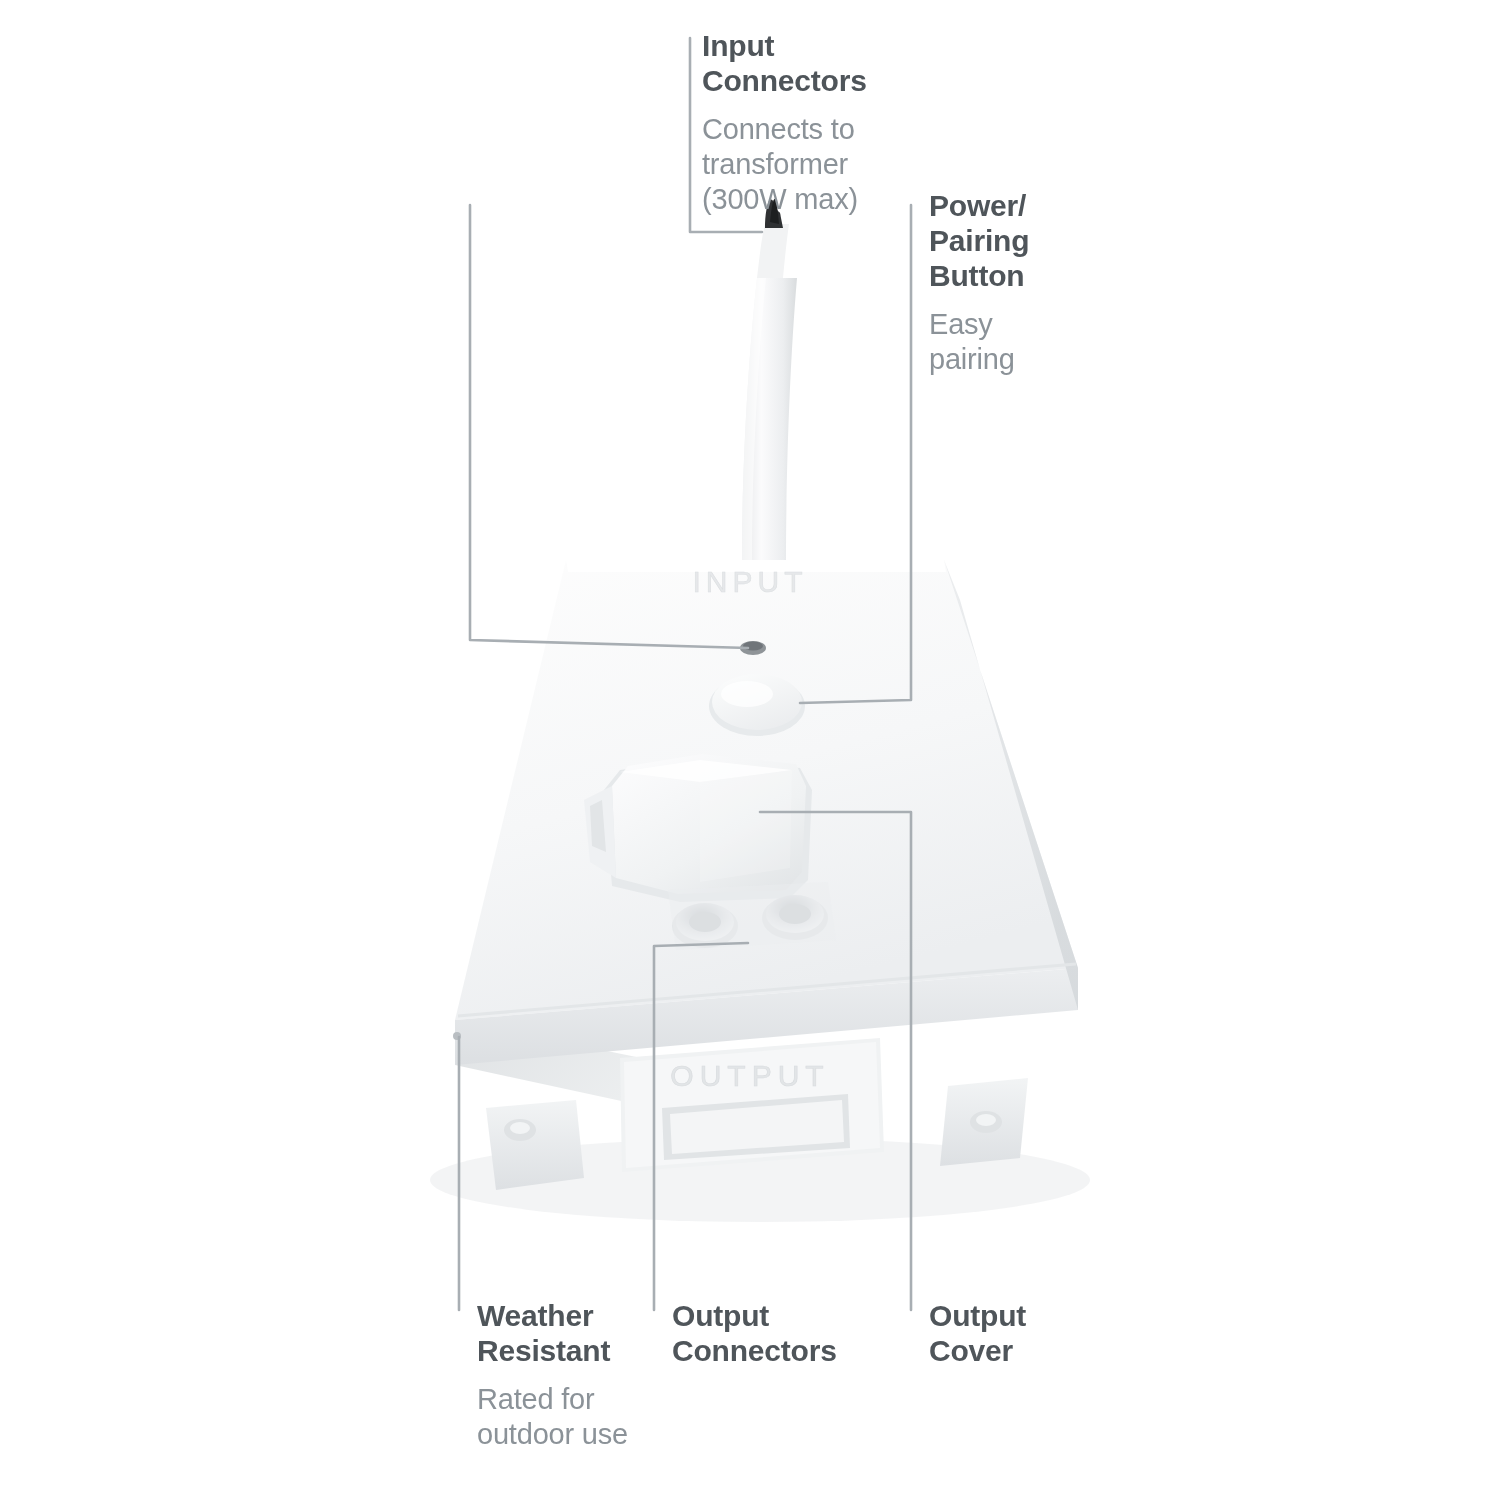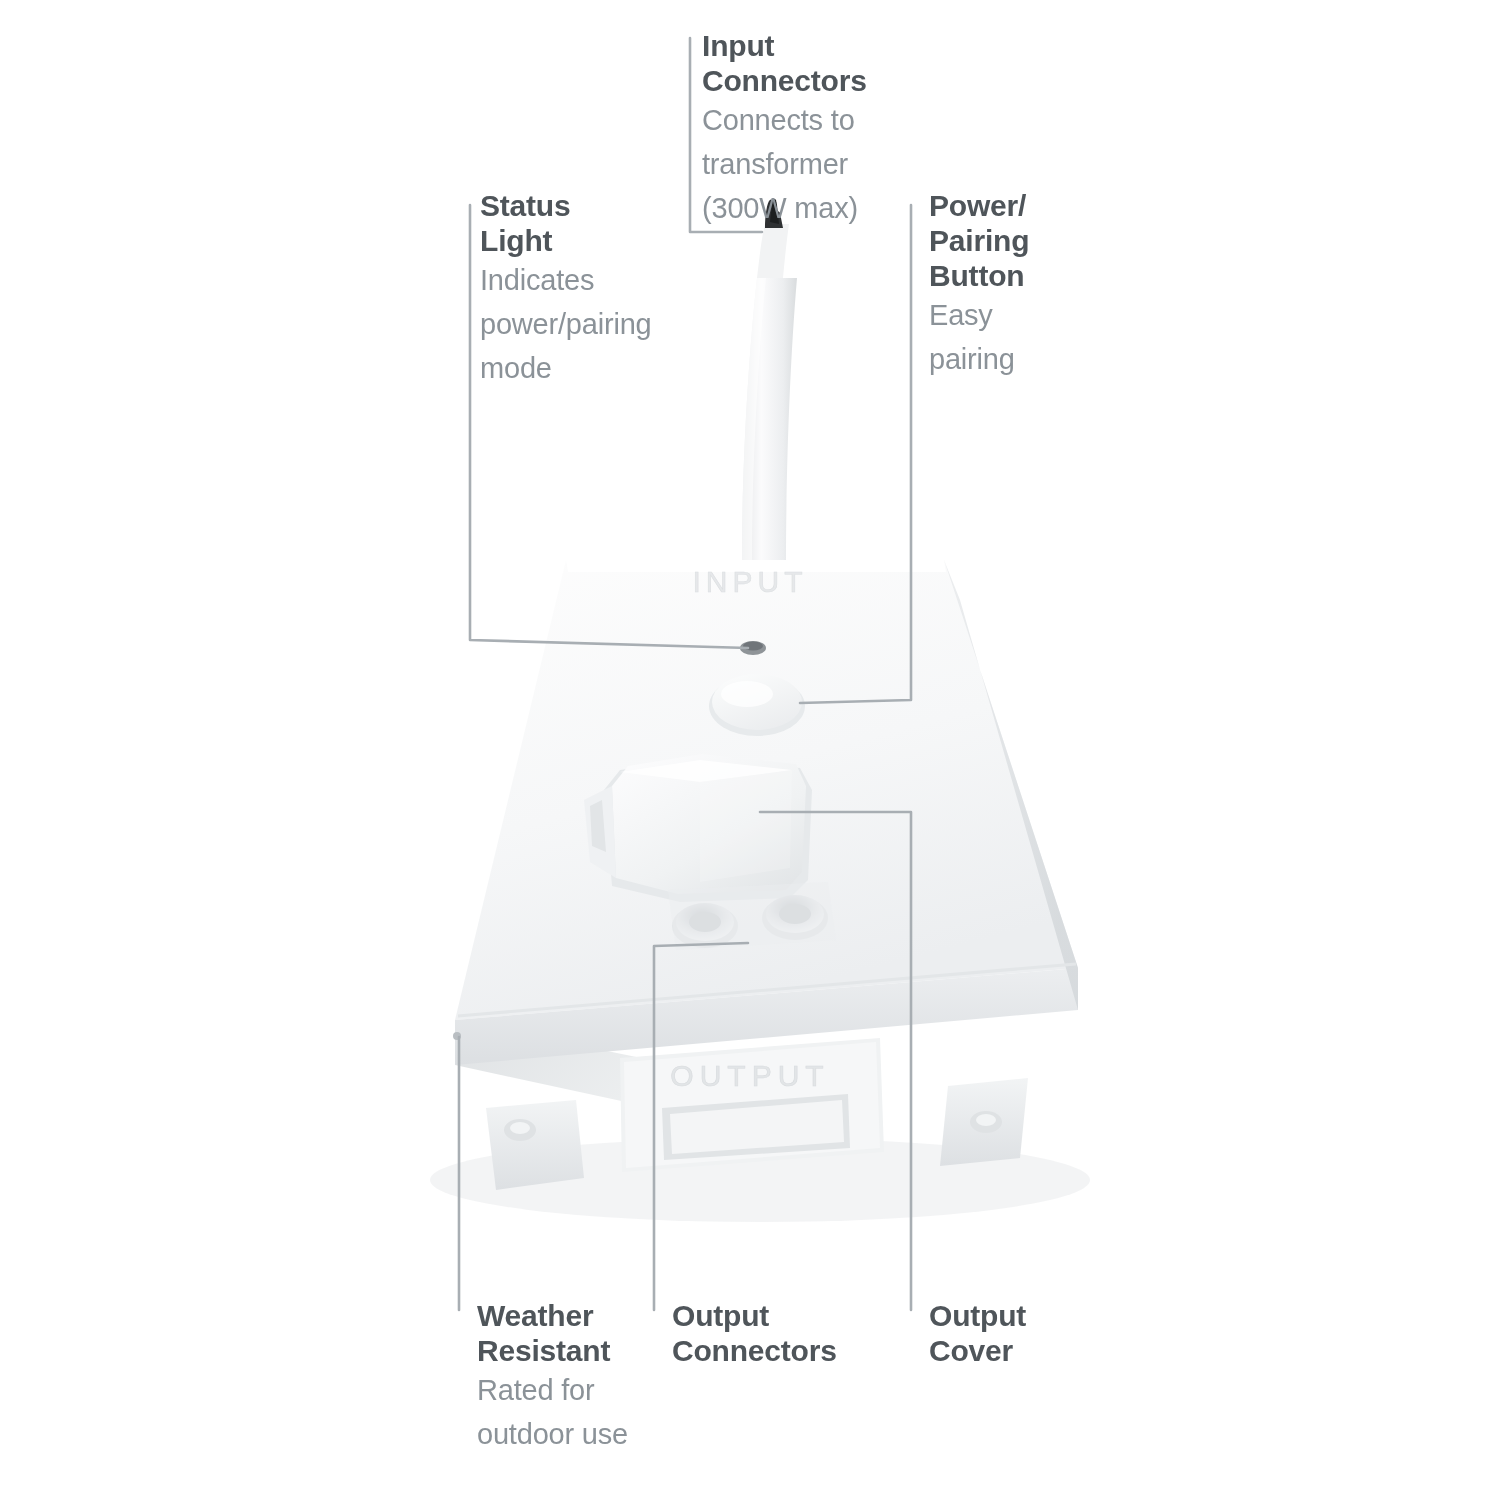--- a/index.html
+++ b/index.html
@@ -27,24 +27,24 @@
     font-weight: bold;
     color: #4f555a;
     font-size: 30px;
     line-height: 35px;
     white-space: pre-line;
     letter-spacing: -0.2px;
   }
   .callout .desc {
     color: #8b9298;
     font-size: 29px;
-    line-height: 44px;
+    line-height: 35px;
     white-space: pre-line;
     letter-spacing: -0.2px;
-    margin-top: 0;
+    margin-top: 14px;
   }
   
   #leaders {
     position: absolute;
     left: 0; top: 0;
     width: 1500px;
     height: 1500px;
     pointer-events: none;
   }
   #device {
@@ -197,27 +197,20 @@
       <path d="M911,205 L911,700 L800,703"></path>
 
       <path d="M911,1310 L911,812 L760,812"></path>
 
       <path d="M654,1310 L654,946 L748,943"></path>
 
       <path d="M459,1310 L459,1037"></path>
     </g>
   </svg>
 
-  <div class="callout" style="left:480px; top:188px; width:200px;">
-    <div class="title">Status
-Light</div>
-    <div class="desc">Indicates
-power/pairing
-mode</div>
-  </div>
 
   <div class="callout" style="left:702px; top:28px; width:220px;">
     <div class="title">Input
 Connectors</div>
     <div class="desc">Connects to
 transformer
 (300W max)</div>
   </div>
 
   <div class="callout" style="left:929px; top:188px; width:200px;">

